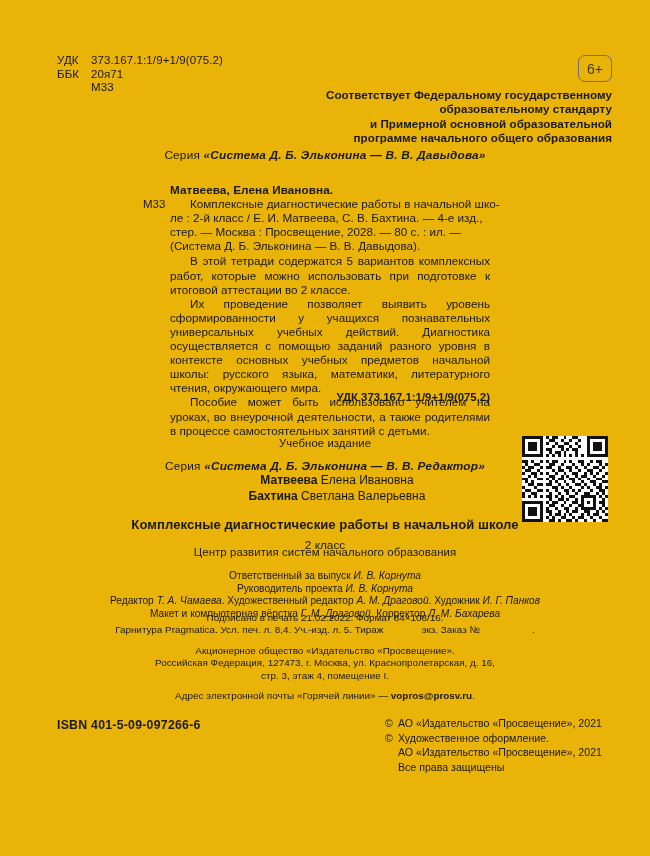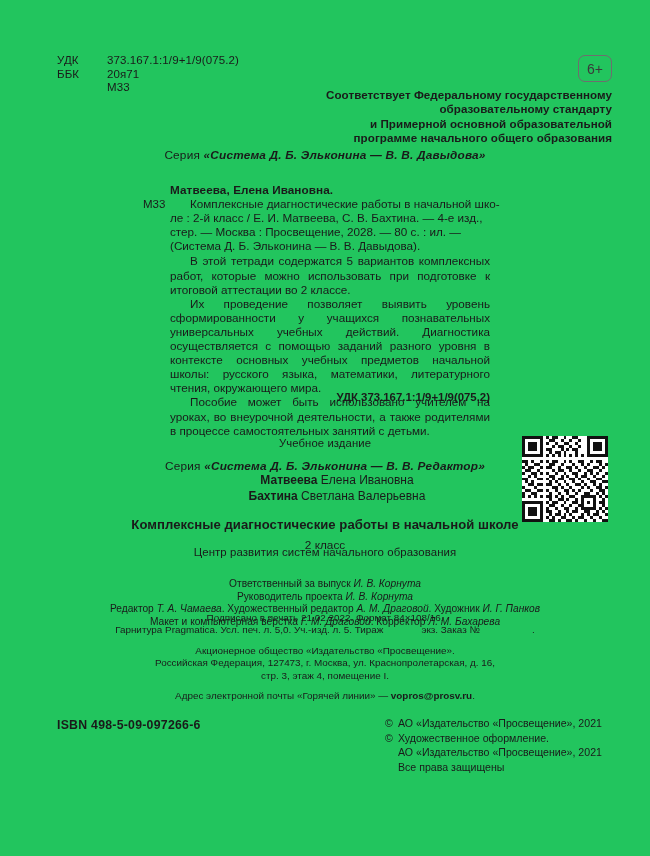--- a/index.html
+++ b/index.html
@@ -10,39 +10,39 @@
   }
   body {
     font-family: "Liberation Sans", sans-serif;
     color: #1a1a1a;
     -webkit-font-smoothing: antialiased;
   }
   #page {
     position: relative;
     width: 650px;
     height: 856px;
-    background: #22c55e;
+    background: #eab308;
     overflow: hidden;
   }
 
   
   .abs { position: absolute; }
   .nowrap { white-space: nowrap; }
 
   
   #udk-block {
     left: 57px;
     top: 54px;
     font-size: 11.5px;
     line-height: 13.6px;
     letter-spacing: 0.1px;
   }
   #udk-block .row { display: flex; }
   #udk-block .lbl { width: 34px; flex: none; }
-  #udk-block .val { white-space: nowrap; margin-left: 16px; }
+  #udk-block .val { white-space: nowrap; }
 
   
   #age-badge {
     right: 38px;
     top: 55px;
     width: 34px;
     height: 27px;
     border: 1.3px solid #6e6e6e;
     border-radius: 7px;
     display: flex;
@@ -156,21 +156,21 @@
     left: 0;
     right: 0;
     top: 546px;
     text-align: center;
   }
   #credits .center-name {
     font-size: 11.4px;
     letter-spacing: 0.1px;
   }
   #credits .staff {
-    margin-top: 20px;
+    margin-top: 12px;
     font-size: 10.2px;
     line-height: 12.6px;
   }
   #credits .staff .nm { font-style: italic; }
 
   
   #printdata {
     left: 0;
     right: 0;
     top: 612px;
@@ -532,31 +532,31 @@
       </div>
       <div>
         <span>Макет и компьютерная вёрстка </span><span class="nm">Г. М. Драговой</span><span>. Корректор </span><span class="nm">Л. М. Бахарева</span>
       </div>
     </div>
   </div>
 
   <div id="printdata" class="abs">
     <div>Подписано в печать 21.02.2022. Формат 84×108/16.</div>
     <div>
-      <span>Гарнитура Pragmatica. Усл. печ. л. 5,0. Уч.-изд. л. 5. Тираж</span><span class="gap-s"></span><span>экз. Заказ №</span><span class="gap-l"></span><span>.</span>
+      <span>Гарнитура Pragmatica. Усл. печ. л. 8,4. Уч.-изд. л. 5. Тираж</span><span class="gap-s"></span><span>экз. Заказ №</span><span class="gap-l"></span><span>.</span>
     </div>
     <div class="pub-block">Акционерное общество «Издательство «Просвещение».</div>
     <div>Российская Федерация, 127473, г. Москва, ул. Краснопролетарская, д. 16,</div>
     <div>стр. 3, этаж 4, помещение I.</div>
     <div class="email-line">
       <span>Адрес электронной почты «Горячей линии» — </span><span class="email">vopros@prosv.ru</span><span>.</span>
     </div>
   </div>
 
-  <div id="isbn-foot" class="abs">ISBN 498-5-09-097266-6</div>
+  <div id="isbn-foot" class="abs">ISBN 401-5-09-097266-6</div>
 
   <div id="copyright" class="abs">
     <div class="ln">
       <span class="mark">©</span>
       <span class="txt">АО «Издательство «Просвещение», 2021</span>
     </div>
     <div class="ln">
       <span class="mark">©</span>
       <span class="txt">Художественное оформление.</span>
     </div>

